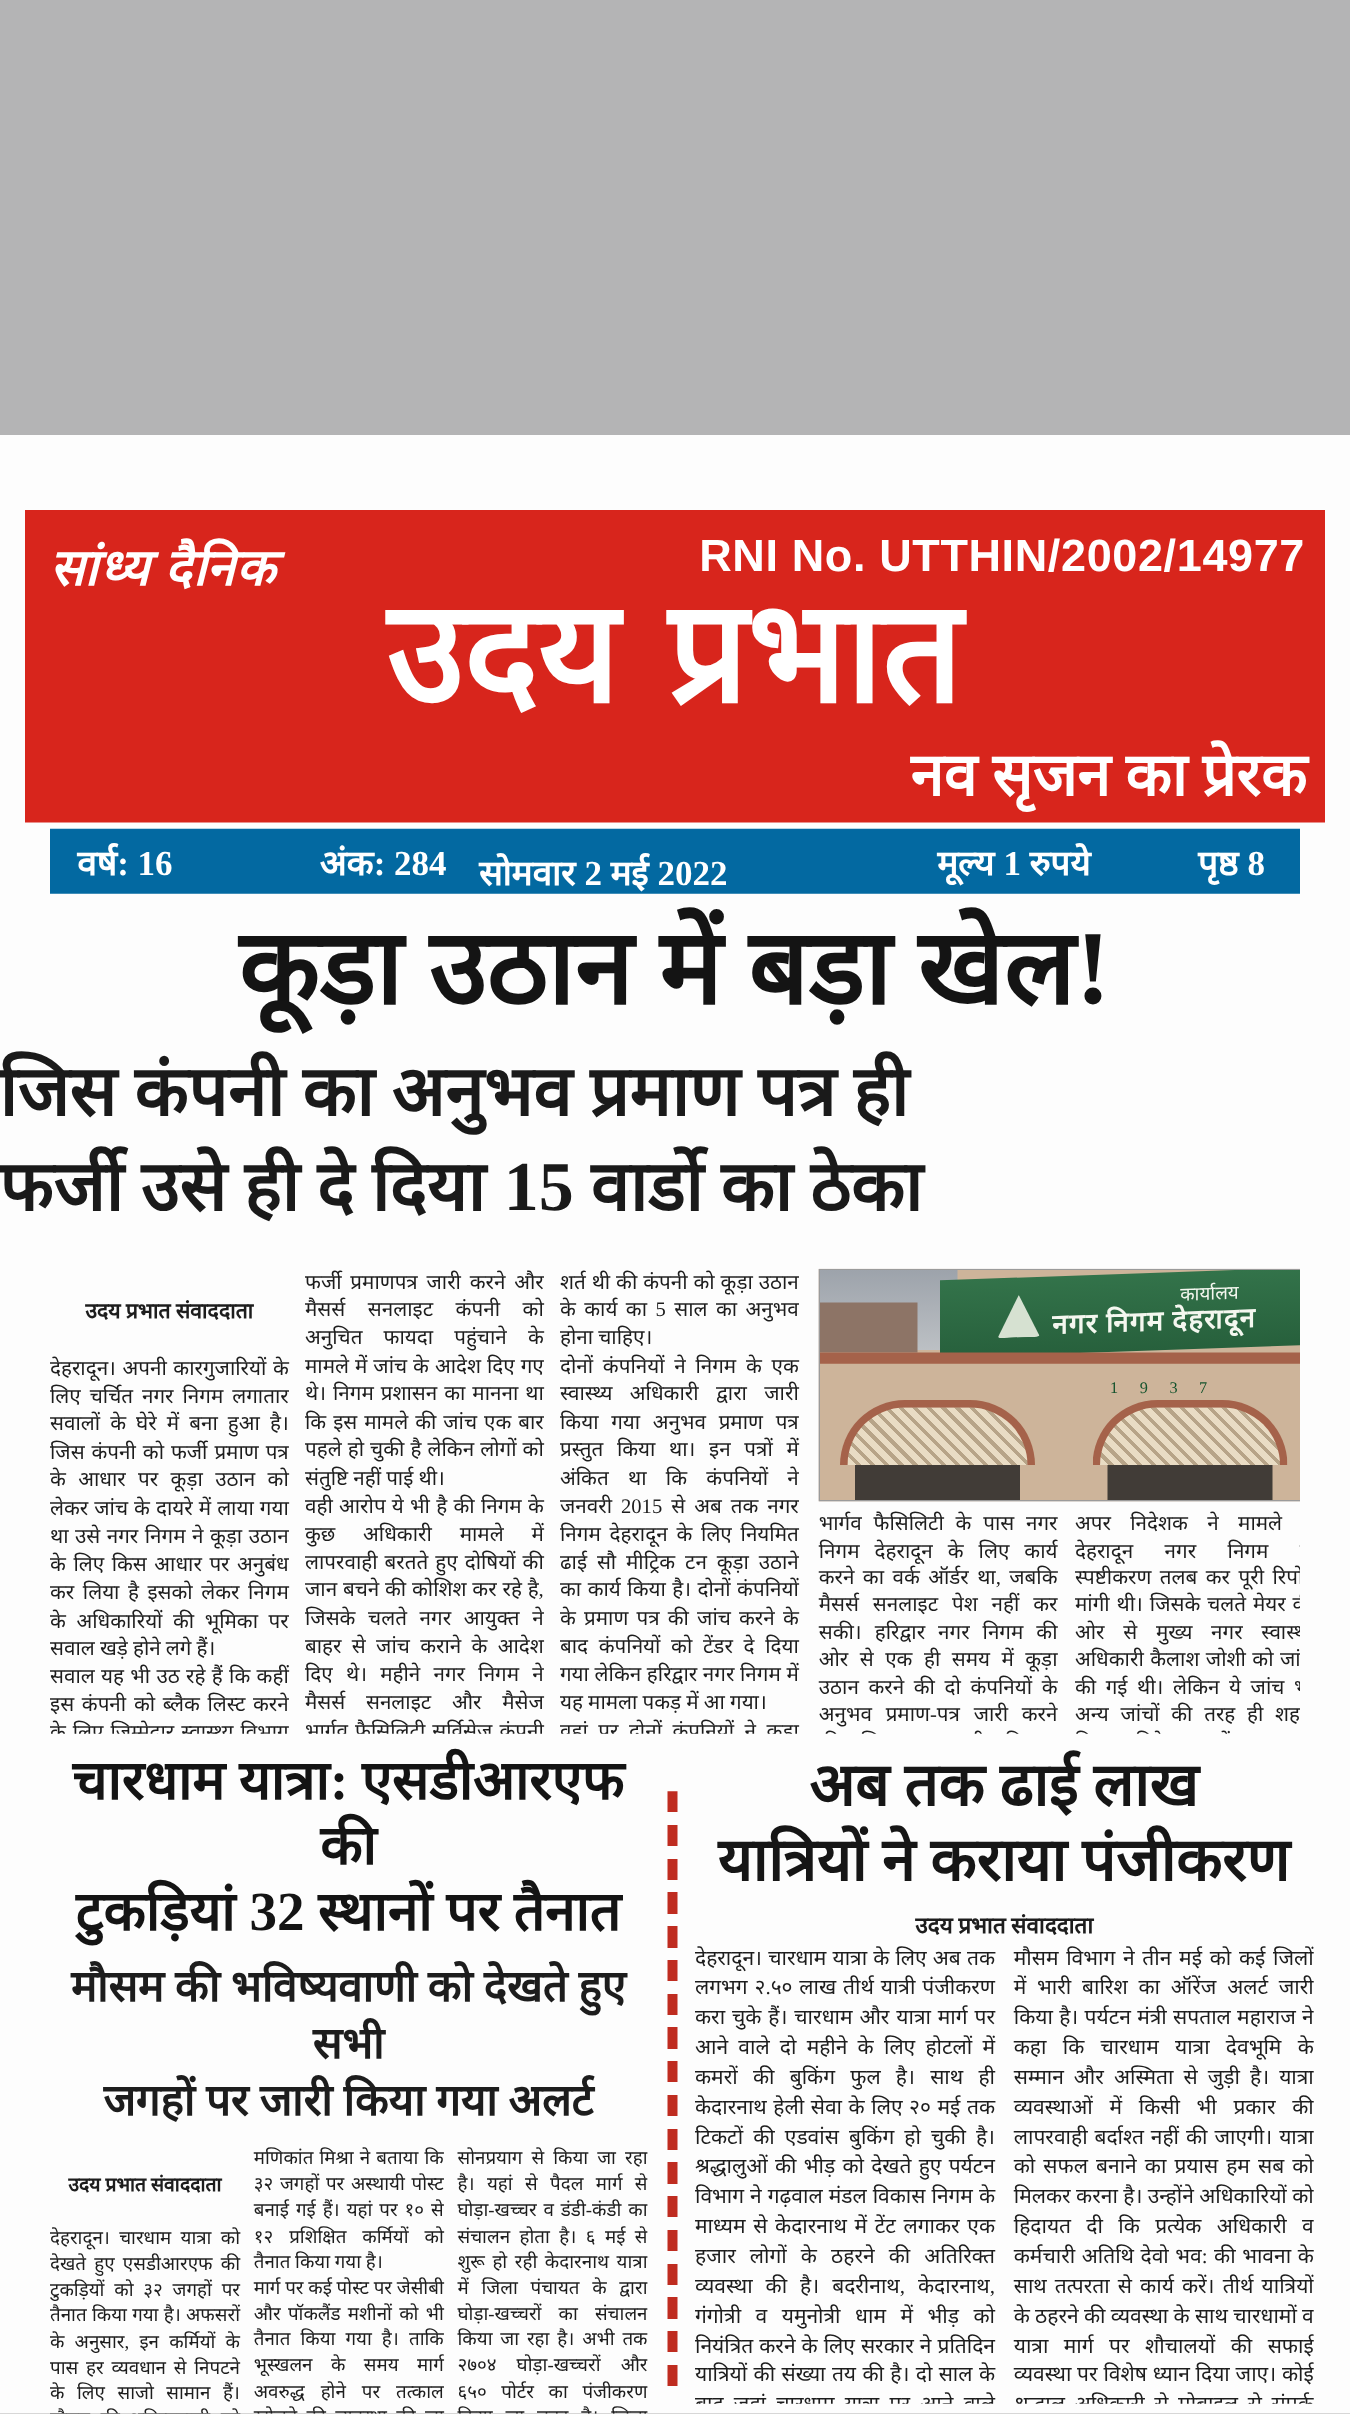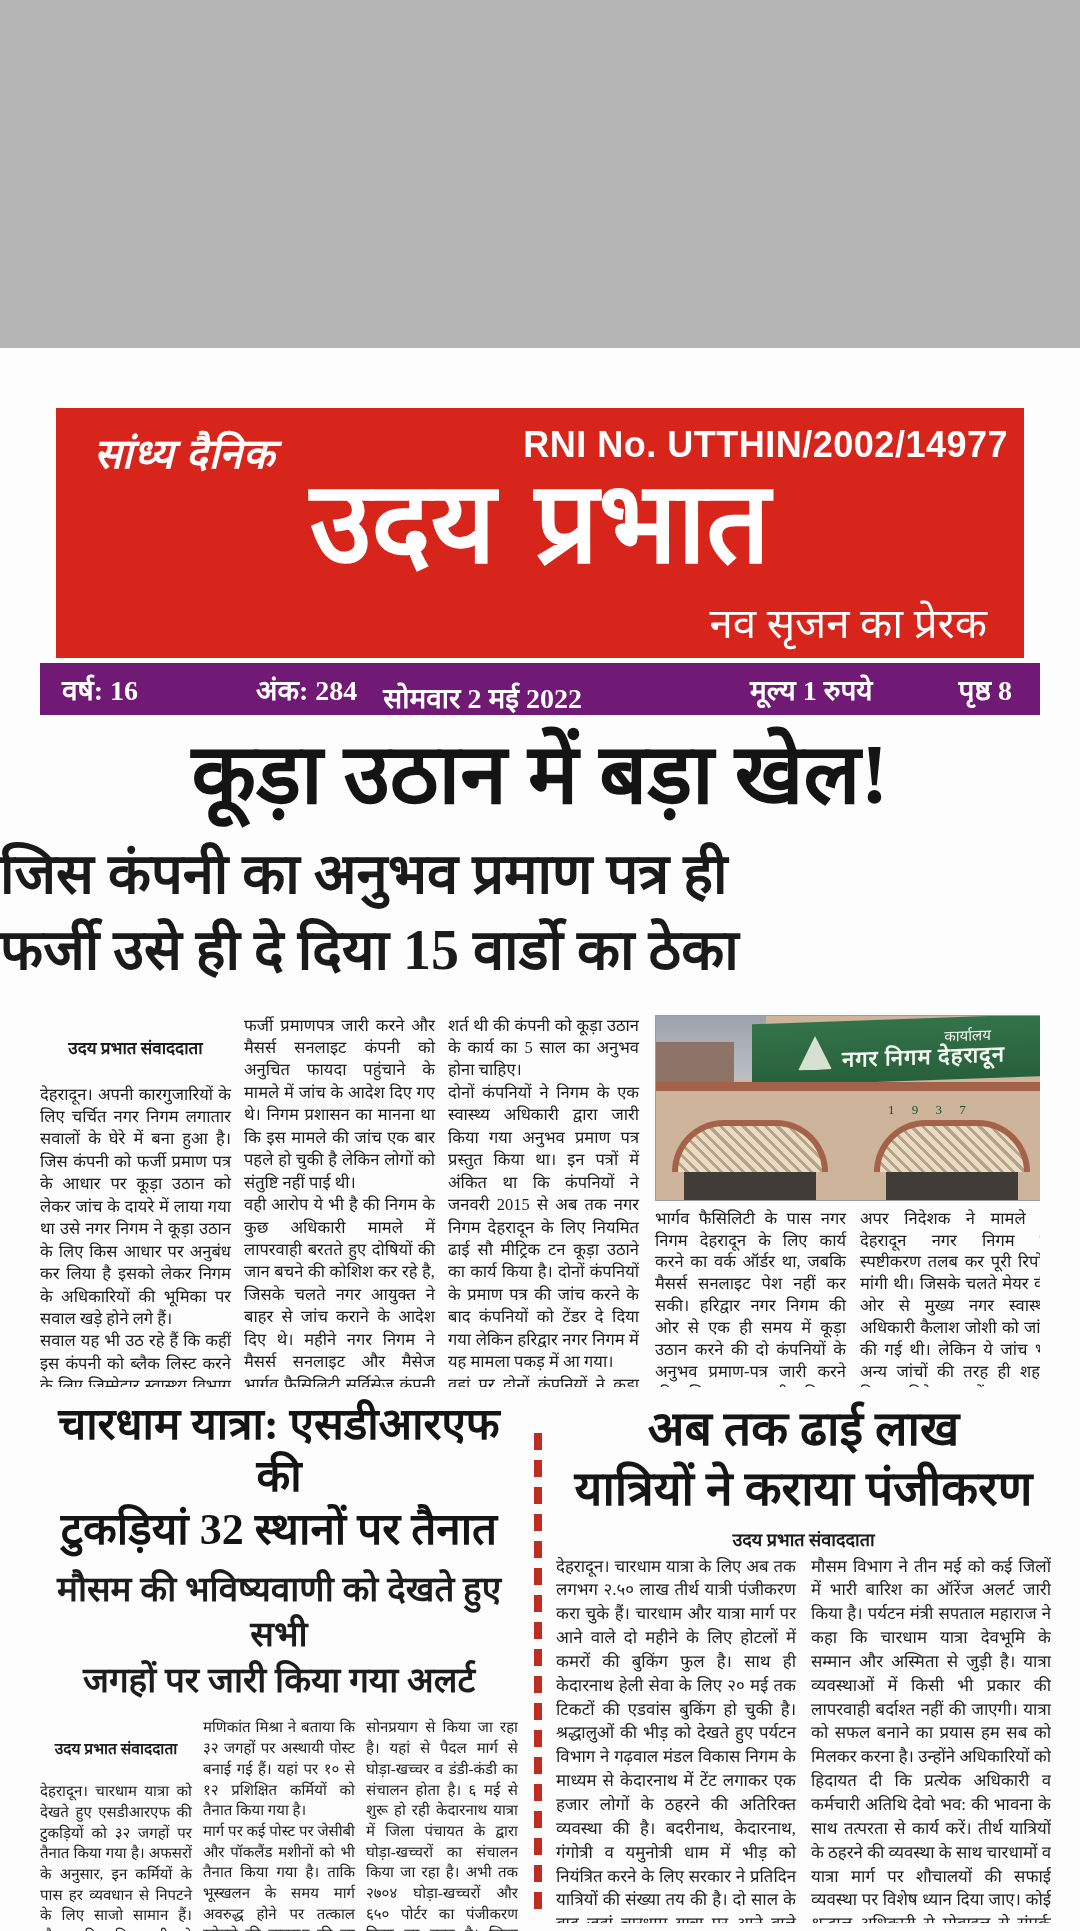--- a/index.html
+++ b/index.html
@@ -7,37 +7,37 @@
   .page {
     position:relative; width:1080px; height:1931px; margin:0 auto;
     background:#fdfdfd; overflow:hidden;
     font-family:"Liberation Serif","DejaVu Serif",serif; color:#1d1d1d;
   }
   .gray-top { position:absolute; top:0; left:0; width:1080px; height:348px; background:#b4b4b5; }
   .content { position:absolute; top:348px; left:0; width:1080px; }
 
   
   .masthead {
-    position:relative; margin:60px 56px 0; height:250px;
-    background:#d8251c; color:#fff;padding-left:18px;
+    position:relative; margin:60px 20px 0; height:250px;
+    background:#d8251c; color:#fff;
   }
   .mh-top { display:flex; justify-content:space-between; align-items:flex-start; padding:16px 16px 0 20px; }
   .edition { font-size:41px; font-weight:bold; font-style:italic; letter-spacing:1px; }
   .rni { font-family:"Liberation Sans","DejaVu Sans",sans-serif; font-size:36px; font-weight:bold; letter-spacing:0.5px; }
   .mh-title {
     position:absolute; top:48px; left:0; width:100%; text-align:center;
     font-family:"DejaVu Sans","Liberation Sans",sans-serif;
     font-size:112px; font-weight:800; line-height:1.18; white-space:nowrap;
     transform:scaleY(1.02);
   }
-  .mh-tagline { position:absolute; right:37px; bottom:8px; font-size:42px; font-weight:normal; }
+  .mh-tagline { position:absolute; right:14px; bottom:8px; font-size:48px; font-weight:bold; }
 
   
   .infobar {
-    margin:5px 40px 0; height:52px; background:#701a75; color:#fff;
+    margin:5px 40px 0; height:52px; background:#0369a1; color:#fff;
     display:flex; align-items:center; padding:0 28px 0 22px;
     font-size:28px; font-weight:bold; white-space:nowrap;
   }
   .infobar .i-issue { margin-left:118px; }
   .infobar .i-date  { margin-left:26px;margin-top:16px; }
   .infobar .i-price { margin-left:auto; margin-right:86px; }
 
   
   .lead-headline {
     margin-top:14px; text-align:center;

